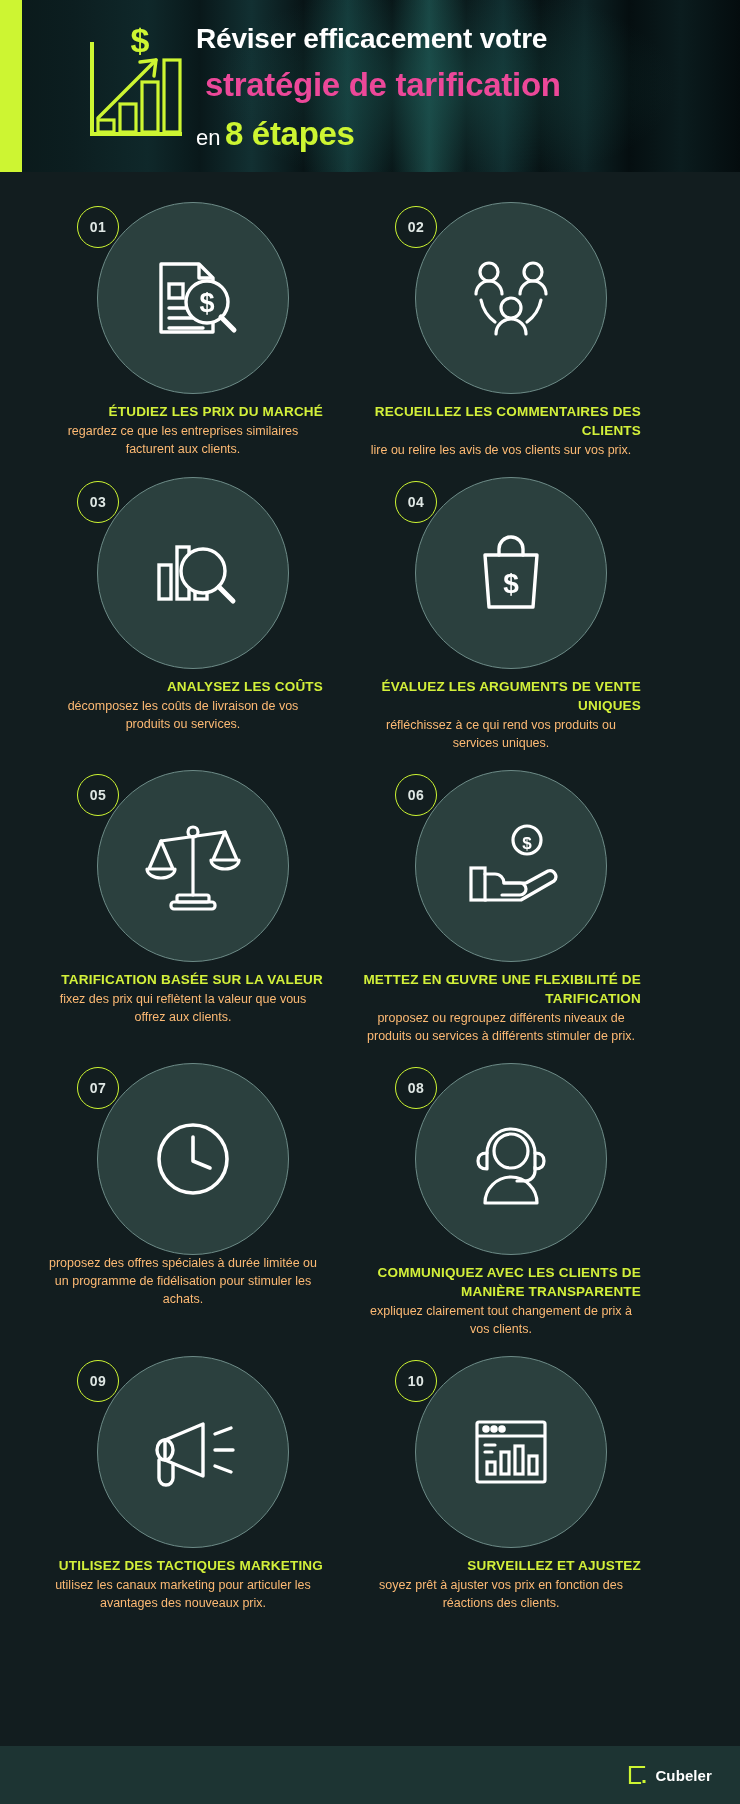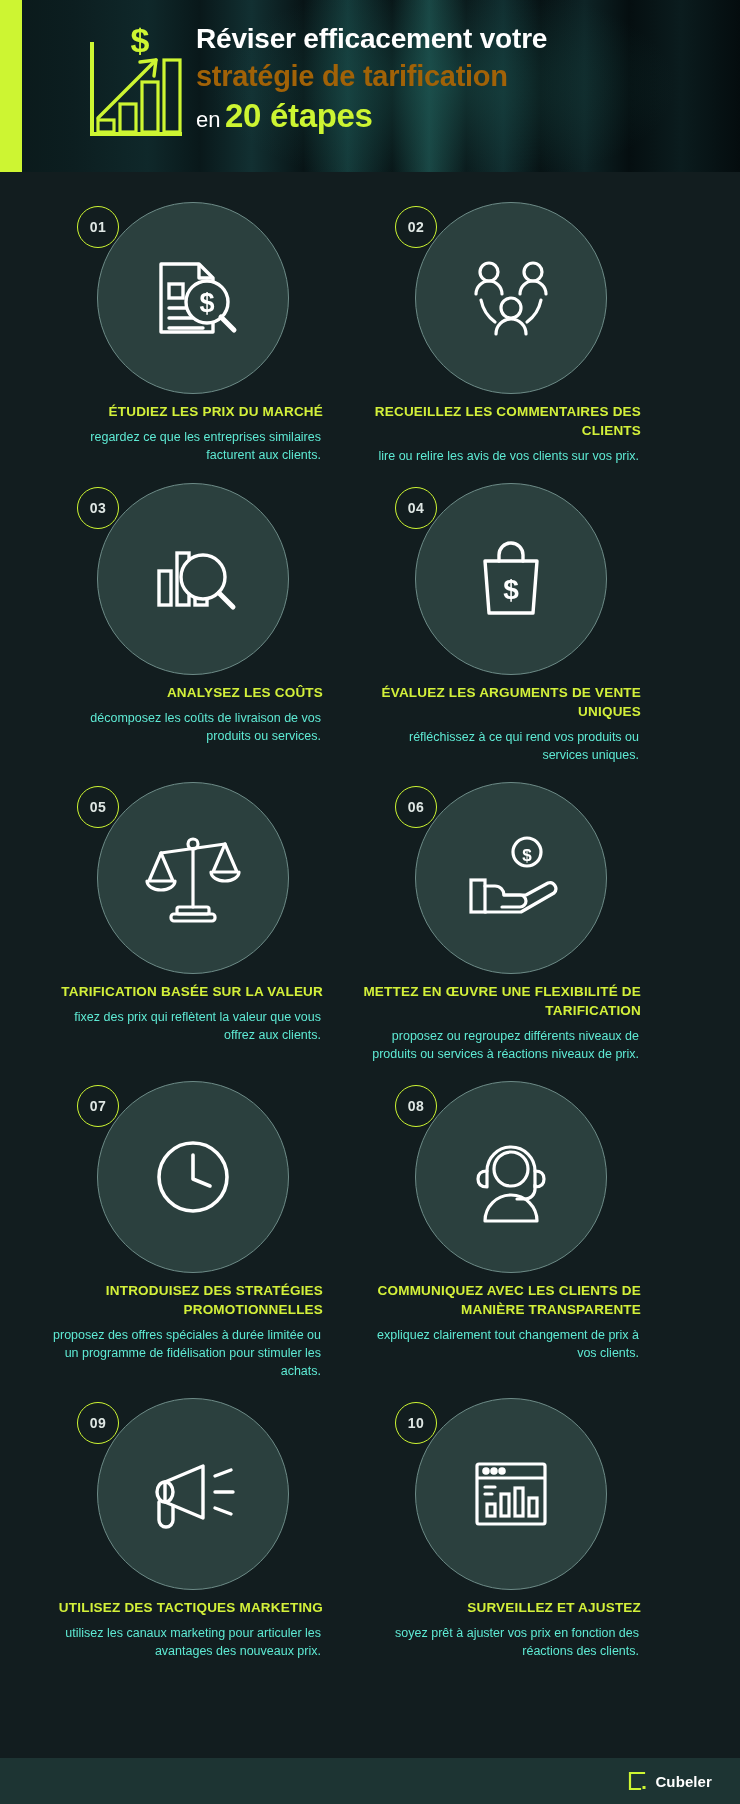--- a/index.html
+++ b/index.html
@@ -50,22 +50,22 @@
     position:absolute;left:78px;top:20px;width:110px;height:130px;z-index:5;
   }
   .hdr-text{
     position:absolute;left:196px;top:22px;width:530px;z-index:5;
   }
   .hdr-l1{
     color:#ffffff;font-size:28px;font-weight:bold;letter-spacing:-0.2px;
     line-height:34px;margin:0;
   }
   .hdr-l2{
-    color:#a16207;font-size:29px;font-weight:bold;letter-spacing:-0.3px;
-    line-height:40px;margin:0;
+    color:#ec4899;font-size:33px;font-weight:bold;letter-spacing:-0.3px;
+    line-height:40px;margin:9px;
   }
   .hdr-l3{margin:0;line-height:40px;white-space:nowrap;}
   .hdr-l3 .small{color:#ffffff;font-size:22px;font-weight:normal;}
   .hdr-l3 .big{color:#cdf532;font-size:33px;font-weight:bold;letter-spacing:-0.3px;}
 
   
   .steps{
     position:relative;
     padding:30px 0 0 7px;
     width:740px;
@@ -101,28 +101,28 @@
     z-index:2;
   }
   .circle svg{display:block;}
 
   .title{
     color:#d3f03a;font-size:13.5px;font-weight:bold;
     text-align:right;line-height:19px;
     margin:10px 10px 0 10px;letter-spacing:.2px;
   }
   .desc{
-    color:#5eead4;font-size:12.5px;font-weight:normal;
-    text-align:right;line-height:18px;
-    margin:7px 12px 0 12px;
+    color:#fdba74;font-size:12.5px;font-weight:normal;
+    text-align:center;line-height:18px;
+    margin:1px 12px 0 12px;
   }
 
   
   .footer{
-    position:absolute;left:0;bottom:0;width:740px;height:46px;
+    position:absolute;left:0;bottom:0;width:740px;height:58px;
     background:#1d3433;
     display:flex;align-items:center;justify-content:flex-end;
   }
   .brand{
     display:flex;align-items:center;gap:8px;margin-right:28px;
   }
   .brand-mark{
     width:19px;height:19px;position:relative;
   }
   .brand-name{
@@ -154,21 +154,21 @@
         <path d="M20 98 L78 40" stroke="#cdf532" stroke-width="3.4" stroke-linecap="round"></path>
         <path d="M78 40 L62 42 M78 40 L76 56" stroke="#cdf532" stroke-width="3.4" stroke-linecap="round"></path>
       </svg>
     </div>
 
     <div class="hdr-text">
       <p class="hdr-l1">Réviser efficacement votre</p>
       <p class="hdr-l2">stratégie de tarification</p>
       <p class="hdr-l3">
         <span class="small">en</span>
-        <span class="big">20 étapes</span>
+        <span class="big">8 étapes</span>
       </p>
     </div>
   </div>
 
   <div class="steps">
 
     <div class="row">
       <div class="cell left">
         <div class="badge-wrap">
           <div class="badge">01</div>
@@ -284,38 +284,37 @@
                 <circle cx="68" cy="26" r="14"></circle>
                 <text x="68" y="35" fill="#ffffff" stroke="none" font-family="Liberation Sans, sans-serif" font-size="17" font-weight="bold" text-anchor="middle">$</text>
                 <rect x="12" y="54" width="14" height="32"></rect>
                 <path d="M26 60 h10 a9 9 0 0 1 9 9 h16 a6 6 0 0 1 0 12 h-18" stroke-linecap="round" stroke-linejoin="round"></path>
                 <path d="M45 69 h22 l22 -12 a6 6 0 0 1 6 10 L62 86 H26" stroke-linecap="round" stroke-linejoin="round"></path>
               </svg>
             </span>
           </div>
         </div>
         <div class="title">METTEZ EN ŒUVRE UNE FLEXIBILITÉ DE TARIFICATION</div>
-        <div class="desc">proposez ou regroupez différents niveaux de produits ou services à réactions niveaux de prix.</div>
+        <div class="desc">proposez ou regroupez différents niveaux de produits ou services à différents stimuler de prix.</div>
       </div>
     </div>
 
     <div class="row">
       <div class="cell left">
         <div class="badge-wrap">
           <div class="badge">07</div>
           <div class="circle">
             <span>
               <svg width="104" height="104" viewBox="0 0 104 104" fill="none" stroke="#ffffff" stroke-width="3.6">
                 <circle cx="52" cy="52" r="34"></circle>
                 <path d="M52 30 v24 l17 7" stroke-linecap="round" stroke-linejoin="round"></path>
               </svg>
             </span>
           </div>
         </div>
-        <div class="title">INTRODUISEZ DES STRATÉGIES PROMOTIONNELLES</div>
         <div class="desc">proposez des offres spéciales à durée limitée ou un programme de fidélisation pour stimuler les achats.</div>
       </div>
 
       <div class="cell right">
         <div class="badge-wrap">
           <div class="badge">08</div>
           <div class="circle">
             <span>
               <svg width="104" height="104" viewBox="0 0 104 104" fill="none" stroke="#ffffff" stroke-width="3.2">
                 <path d="M28 46 a24 24 0 0 1 48 0" stroke-linecap="round"></path>

